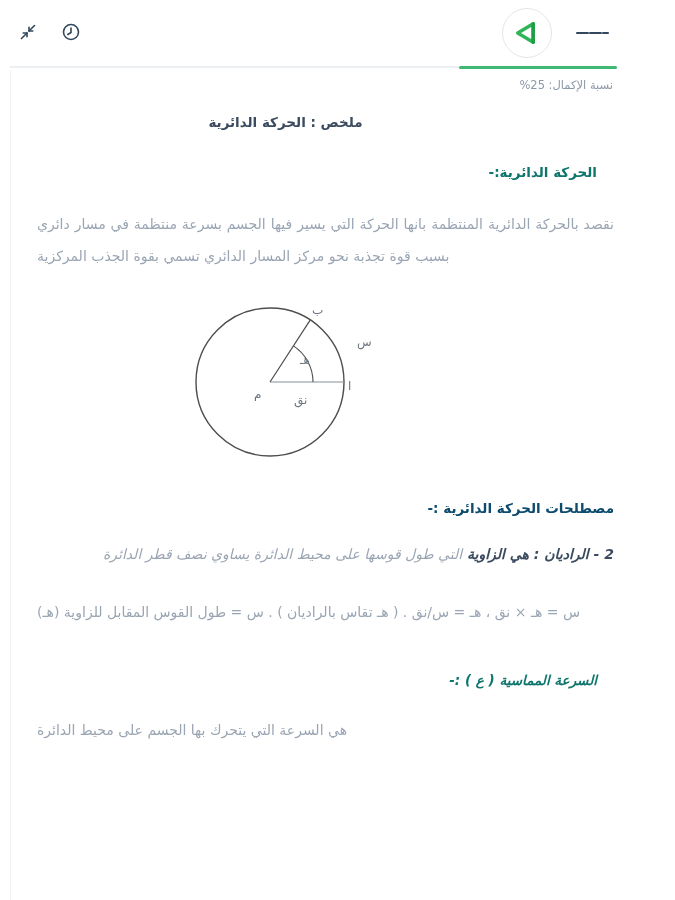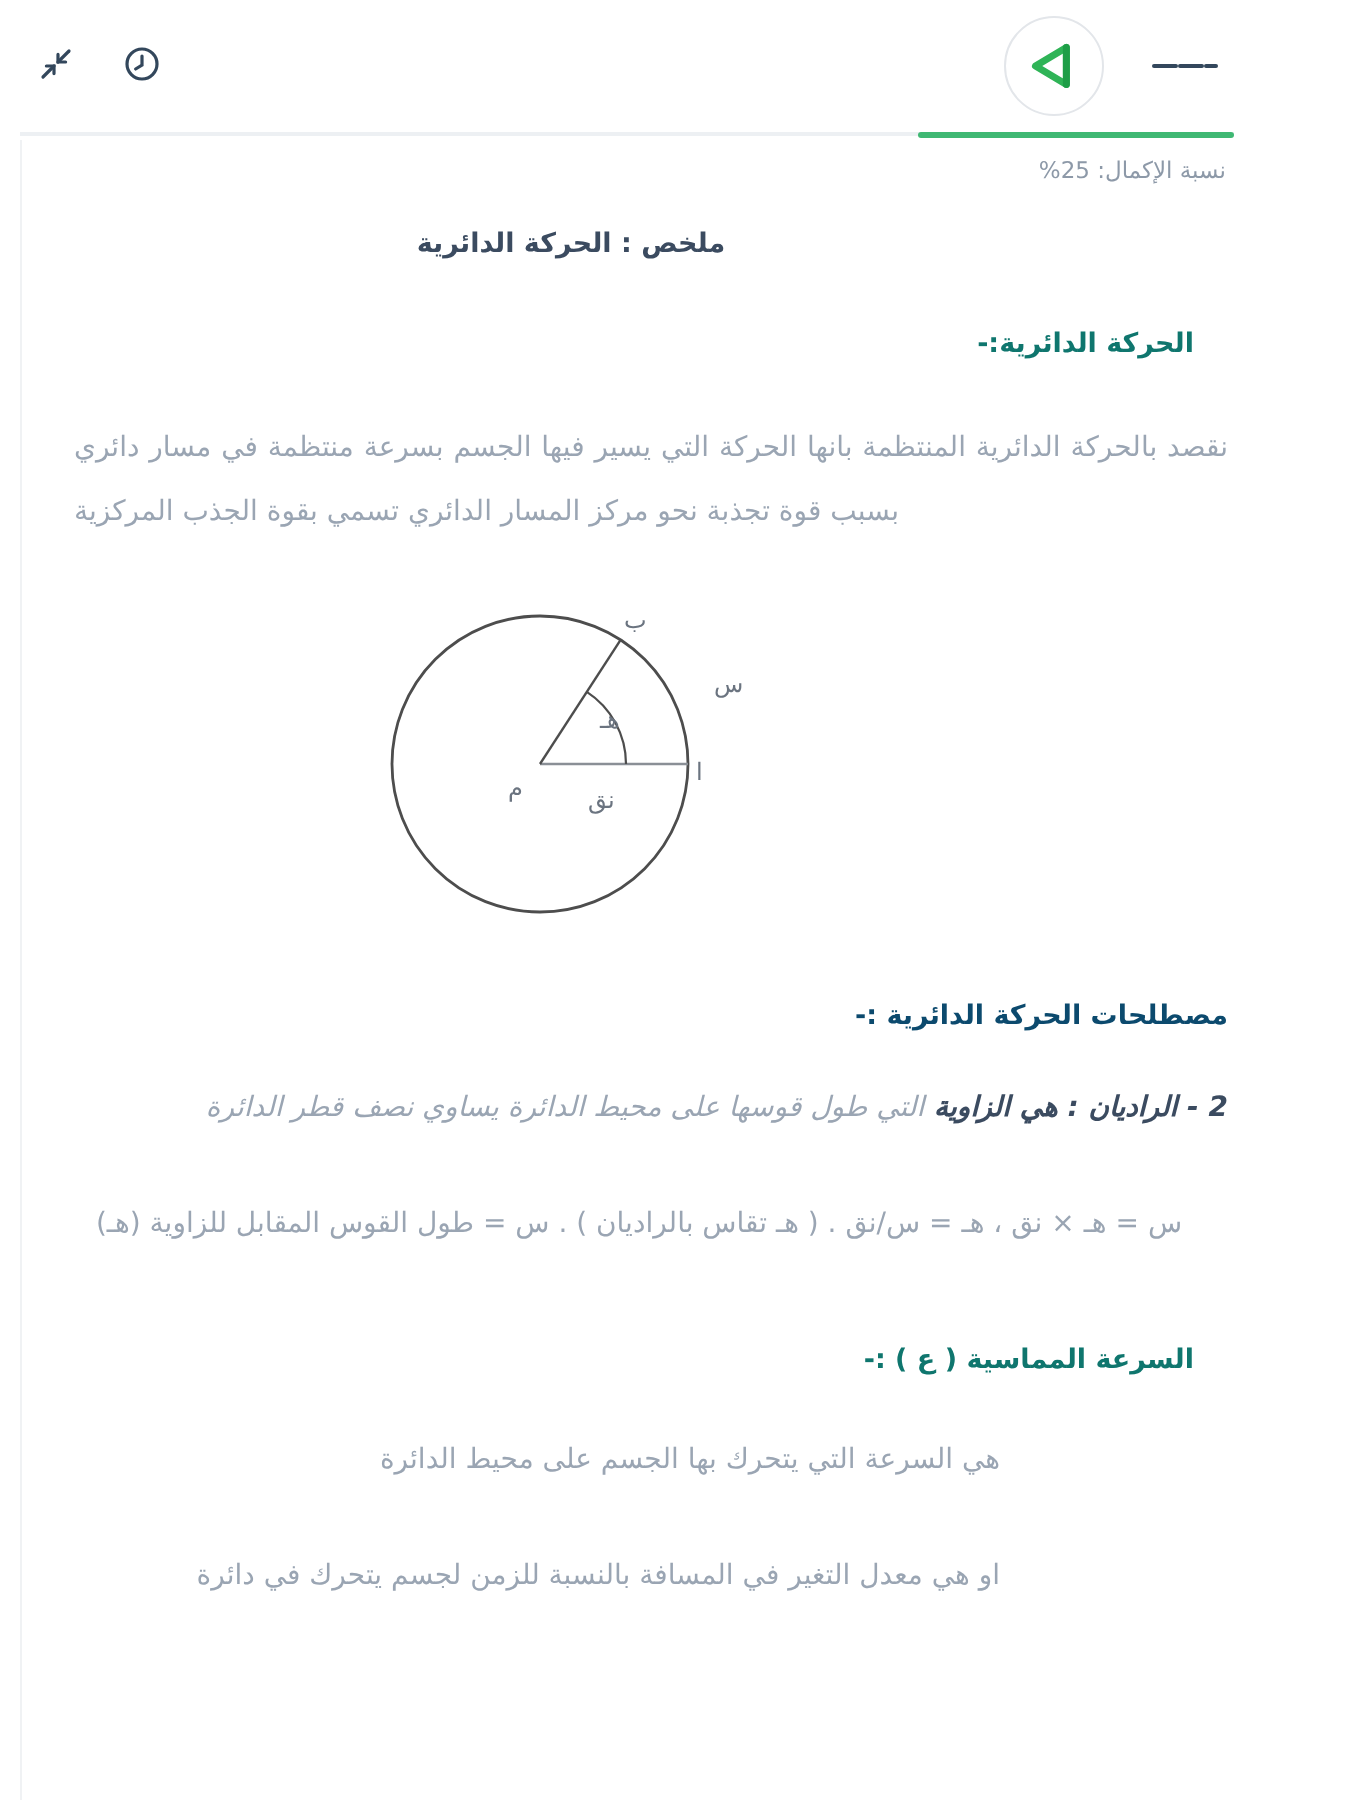--- a/index.html
+++ b/index.html
@@ -71,22 +71,22 @@
     font-size:13.5px;font-weight:bold;color:#0c4a6e;
     text-align:right;
   }
   p{margin:0;font-size:14px;line-height:32px;color:#9aa5b3;}
   .p-justify{
     margin-top:28px;
     text-align:justify;
     text-align-last:left;
   }
   .p-right{text-align:right;font-style:italic;}
-  .p-formula{margin-top:26px;text-align:center;padding-left:0;padding-right:12px;}
-  .p-speed{margin-top:26px;text-align:right;padding-right:114px;}
+  .p-formula{margin-top:26px;text-align:left;padding-left:0;padding-right:12px;}
+  .p-speed{margin-top:26px;text-align:left;padding-right:114px;}
   .bold-seg{font-weight:bold;color:#3b4b60;}
   
   .diagram{
     direction:ltr;
     width:230px;
     margin:26px 202px 0 0;  
   }
   .diagram svg{display:block;}
   .diagram text{font-family:"DejaVu Sans",sans-serif;fill:#6b7480;font-size:12px;}
 </style>
@@ -163,20 +163,19 @@
       </svg>
     </div>
 
     <h3 class="green">مصطلحات الحركة الدائرية :-</h3>
 
 
     <p class="p-right" style="margin-top:22px;"><span class="bold-seg">2 - الراديان : هي الزاوية </span><span>التي  طول  قوسها على محيط  الدائرة يساوي نصف  قطر الدائرة</span></p>
 
     <p class="p-formula">س = هـ × نق  ،  هـ = س/نق   .   ( هـ  تقاس  بالراديان )  . س = طول القوس  المقابل  للزاوية (هـ)</p>
 
-    <h3 class="dark" style="margin-top:44px;">السرعة  المماسية ( ع ) :-</h3>
+    <h3 class="dark" style="margin-top:44px;font-style:italic;">السرعة  المماسية ( ع ) :-</h3>
 
     <p class="p-speed">هي السرعة التي يتحرك بها الجسم على  محيط  الدائرة</p>
 
-    <p class="p-speed">او هي معدل  التغير في المسافة بالنسبة للزمن  لجسم يتحرك في دائرة</p>
 
   </div>
 </div>
 
 </body></html>

